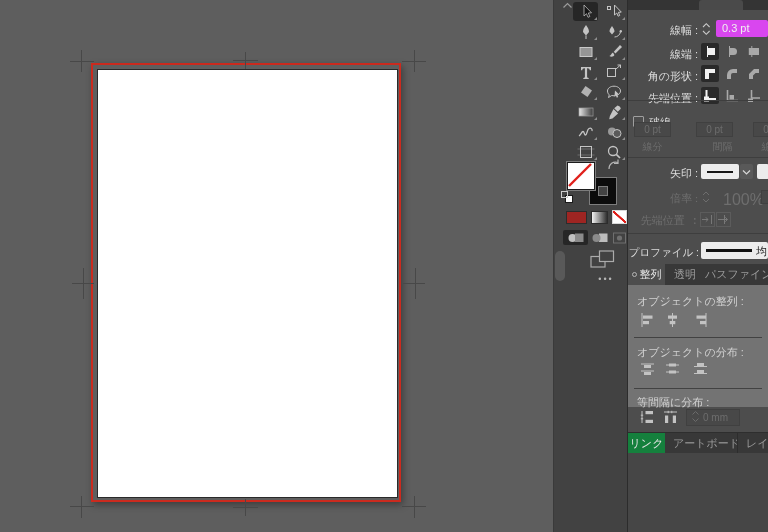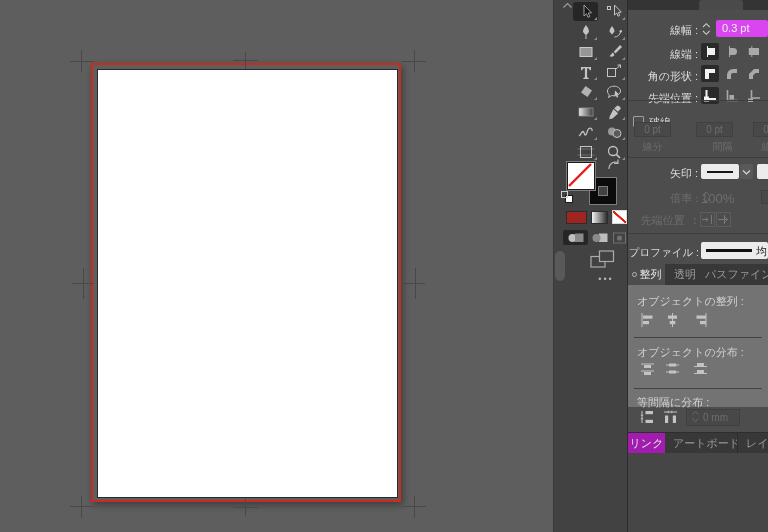--- a/index.html
+++ b/index.html
@@ -46,21 +46,21 @@
              color:#6d6d6d;font-size:10px;text-align:center;line-height:13px;}
   .dash-lbl{position:absolute;color:#6d6d6d;font-size:10px;text-align:center;white-space:nowrap;}
   .checkbox{position:absolute;left:5px;top:106px;width:11px;height:11px;border:1px solid #9f9f9f;
             background:#4d4d4d;border-radius:1px;box-sizing:border-box;}
   .whitebox{position:absolute;background:#ececec;border-radius:2px;}
   .chevbtn{position:absolute;background:#595959;border-radius:2px;display:flex;align-items:center;justify-content:center;}
   .tabbar{position:absolute;left:0;width:140px;height:21px;background:#383838;}
   .tab{position:absolute;top:0;height:21px;line-height:21px;font-size:11px;color:#9b9b9b;text-align:center;
        white-space:nowrap;box-sizing:border-box;}
   .tab.active{background:#4d4d4d;color:#e6e6e6;}
-  .tab.active-b{background:#a21caf;color:#e3e3e3;}
+  .tab.active-b{background:#15803d;color:#e3e3e3;}
   .seclabel{position:absolute;left:9px;font-size:11px;color:#d2d2d2;white-space:nowrap;}
   .alicon{position:absolute;width:18px;height:18px;display:flex;align-items:center;justify-content:center;color:#c3c3c3;}
   .subdiv{position:absolute;left:6px;width:128px;height:1px;background:#424242;}
   svg{display:block;}
 </style>
 </head>
 <body>
 
 <div id="root">
 
@@ -391,21 +391,21 @@
           </svg>
       </div>
       <div class="whitebox" style="left:129px;top:154px;width:12px;height:15px;"></div>
 
       <div class="rowlabel dis" style="top:181px;font-family:Liberation Serif, serif;">倍率 :</div>
       <div class="abs" style="left:73px;top:180px;">
         <svg width="10" height="14" viewBox="0 0 10 14">
             <path d="M2 5l3-3 3 3M2 9l3 3 3-3" fill="none" stroke="#6e6e6e"></path>
           </svg>
       </div>
-      <div class="abs" style="left:73px;top:181px;font-size:13px;color:#6e6e6e;">100%</div>
+      <div class="abs" style="left:95px;top:181px;font-size:16px;color:#6e6e6e;">100%</div>
       <div class="field-dis" style="left:133px;top:180px;width:8px;height:14px;"></div>
 
       <div class="rowlabel dis" style="top:203px;font-family:Liberation Mono, monospace;">先端位置 :</div>
       <div class="abs" style="left:72px;top:202px;width:15px;height:15px;border:1px solid #5c5c5c;box-sizing:border-box;">
         <svg width="13" height="13" viewBox="0 0 13 13">
             <path d="M1 6.5h6M7 6.5 4.8 4.3M7 6.5 4.8 8.7M10.5 2v9" fill="none" stroke="#787878"></path>
           </svg>
       </div>
       <div class="abs" style="left:88px;top:202px;width:15px;height:15px;border:1px solid #5c5c5c;box-sizing:border-box;">
         <svg width="13" height="13" viewBox="0 0 13 13">

